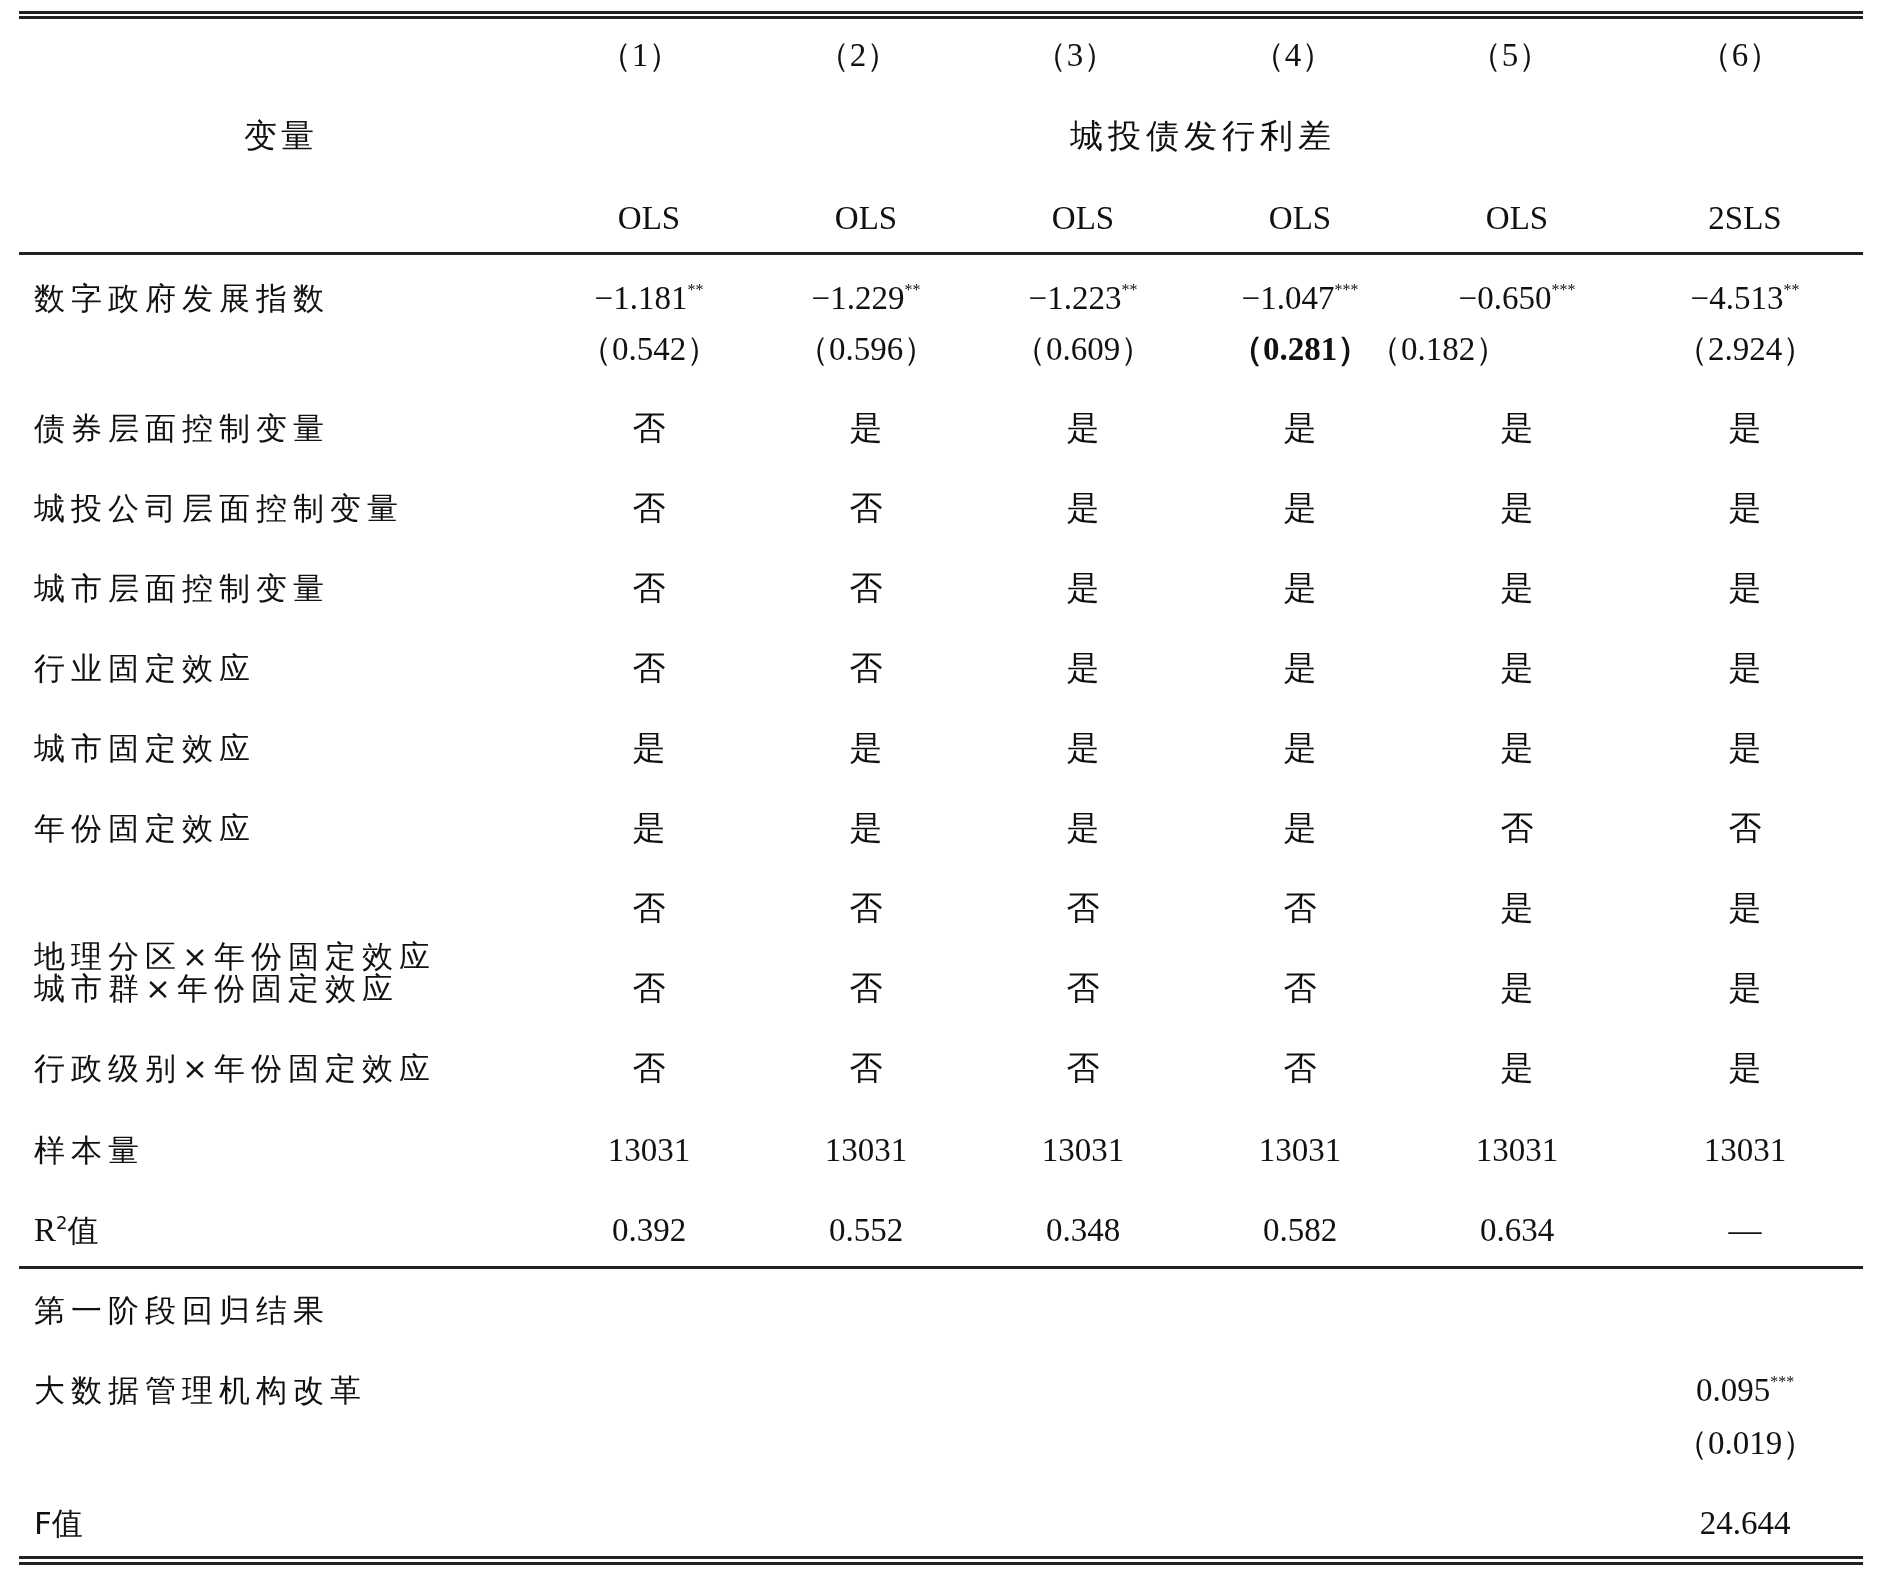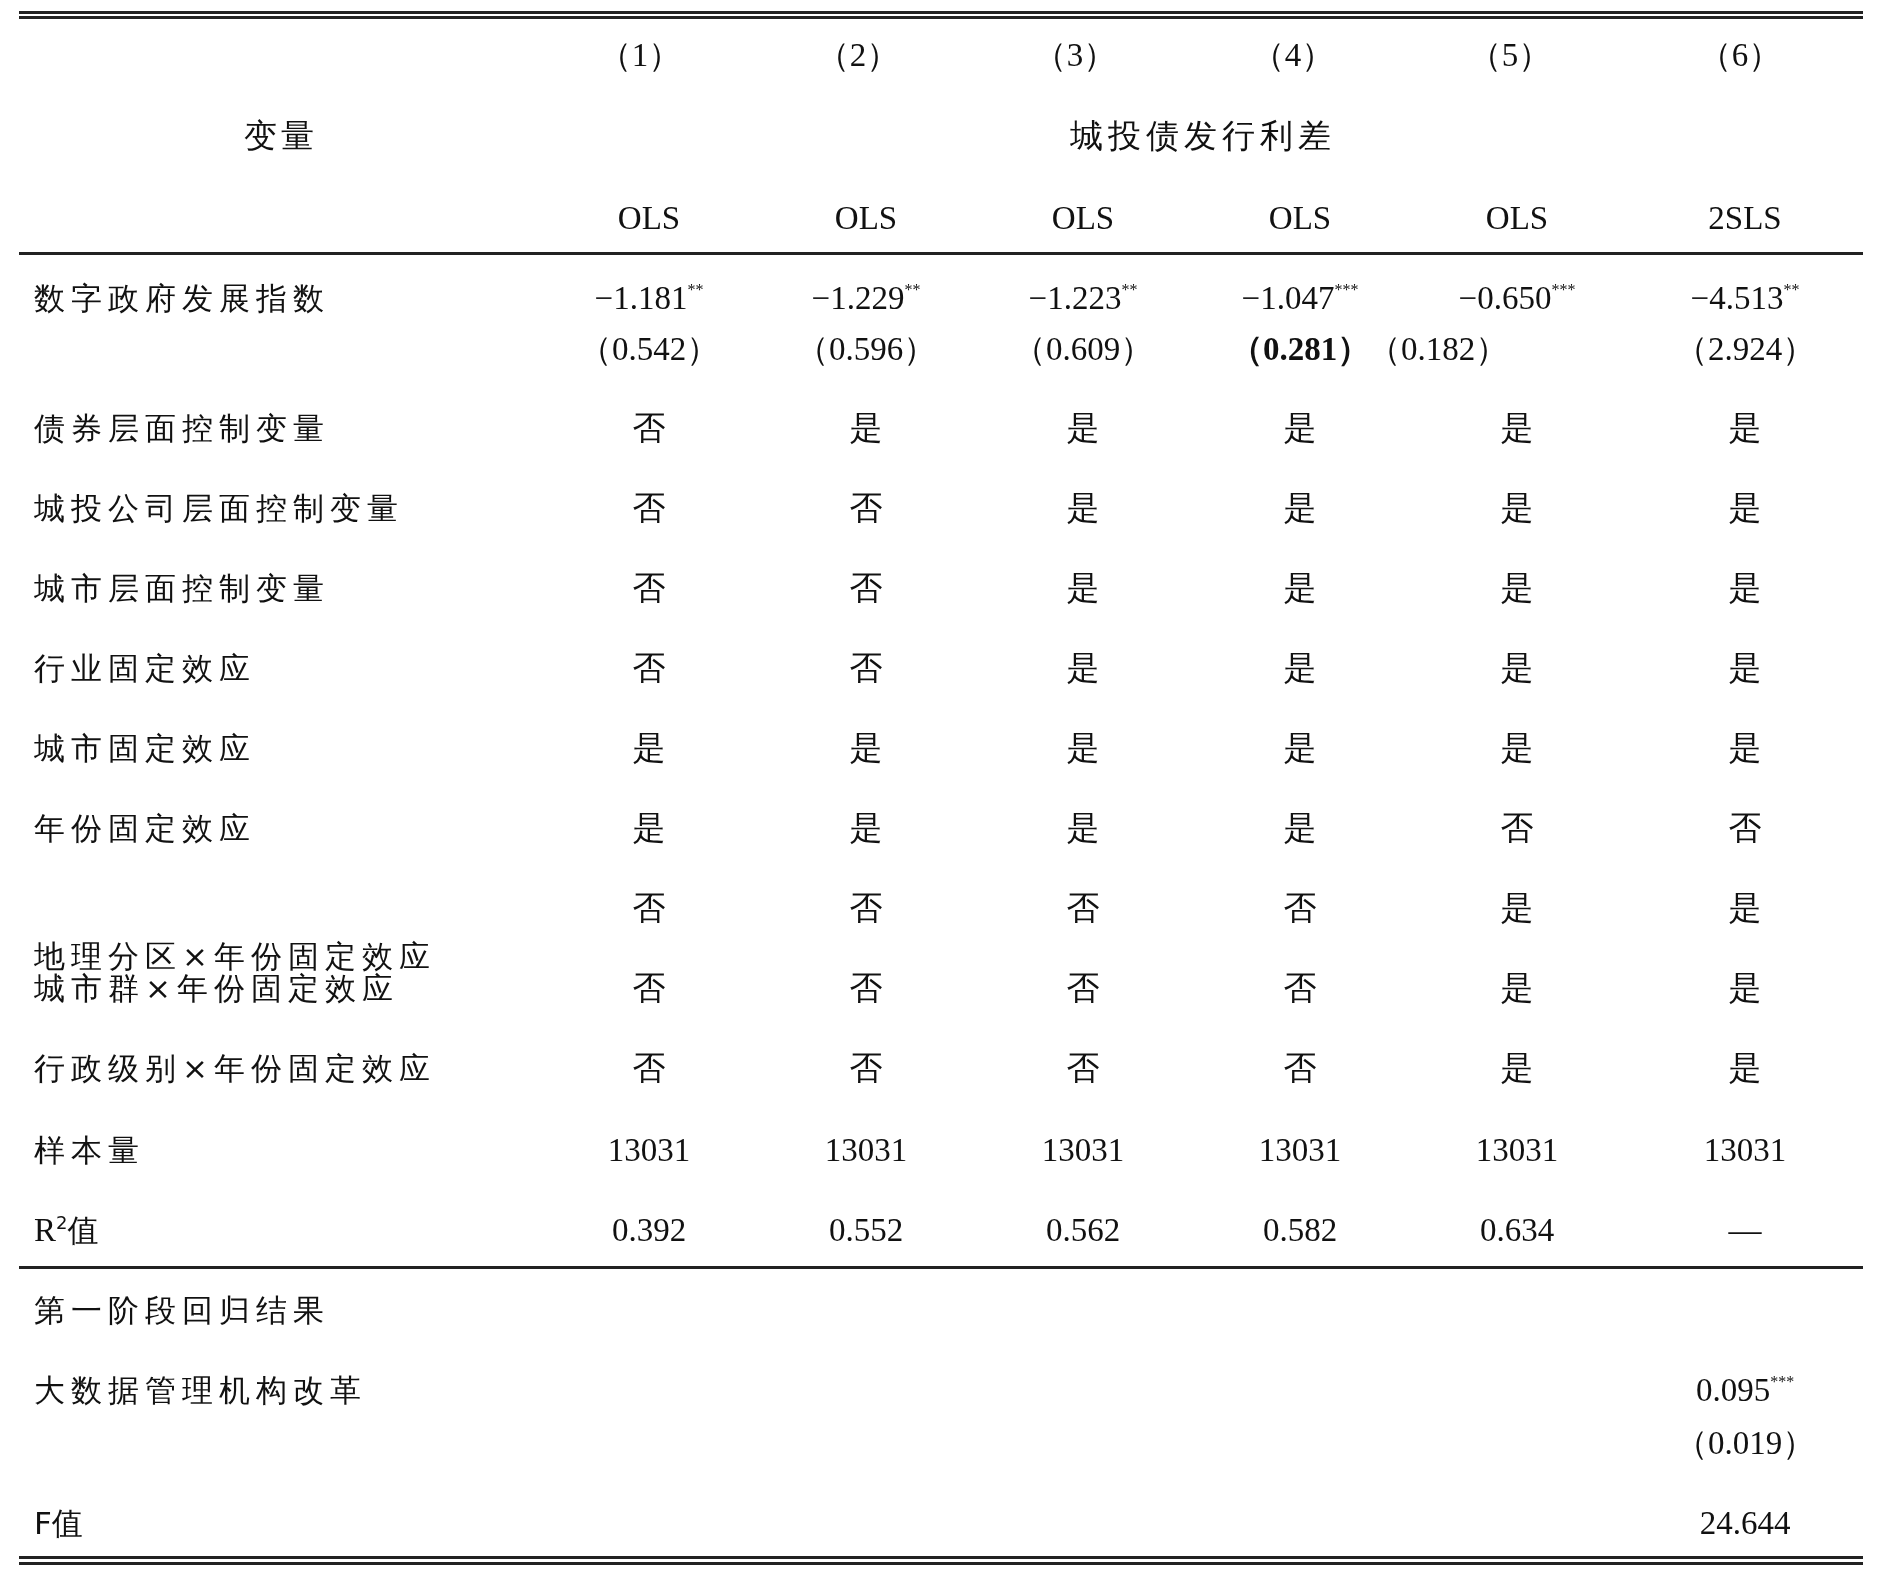--- a/index.html
+++ b/index.html
@@ -128,21 +128,21 @@
 <div class="cell" style="left:649px;top:1150px;">13031</div>
 <div class="cell" style="left:866px;top:1150px;">13031</div>
 <div class="cell" style="left:1083px;top:1150px;">13031</div>
 <div class="cell" style="left:1300px;top:1150px;">13031</div>
 <div class="cell" style="left:1517px;top:1150px;">13031</div>
 <div class="cell" style="left:1745px;top:1150px;">13031</div>
 
 <div class="rowlabel" style="top:1230px;letter-spacing:0;"><span style="font-family:'Liberation Serif',serif;font-size:33px;">R</span><sup class="pow">2</sup><span>值</span></div>
 <div class="cell" style="left:649px;top:1230px;">0.392</div>
 <div class="cell" style="left:866px;top:1230px;">0.552</div>
-<div class="cell" style="left:1083px;top:1230px;">0.562</div>
+<div class="cell" style="left:1083px;top:1230px;">0.348</div>
 <div class="cell" style="left:1300px;top:1230px;">0.582</div>
 <div class="cell" style="left:1517px;top:1230px;">0.634</div>
 <div class="cell" style="left:1745px;top:1230px;">—</div>
 
 <div class="rowlabel" style="top:1310px;">第一阶段回归结果</div>
 <div class="rowlabel" style="top:1390px;">大数据管理机构改革</div>
 <div class="cell" style="left:1745px;top:1390px;"><span>0.095</span><sup class="star">***</sup></div>
 <div class="cell" style="left:1745px;top:1443px;">（0.019）</div>
 
 <div class="rowlabel" style="top:1523px;letter-spacing:0;"><span>F值</span></div>

